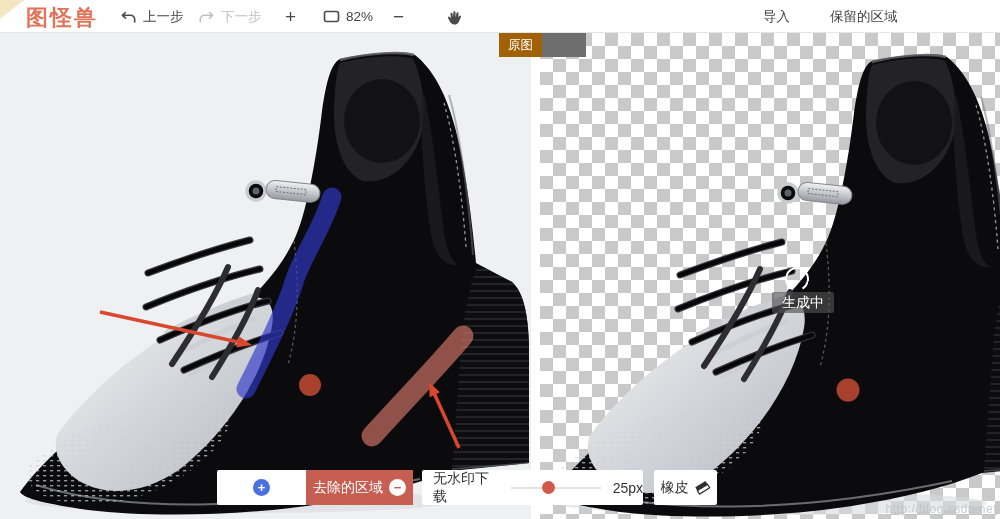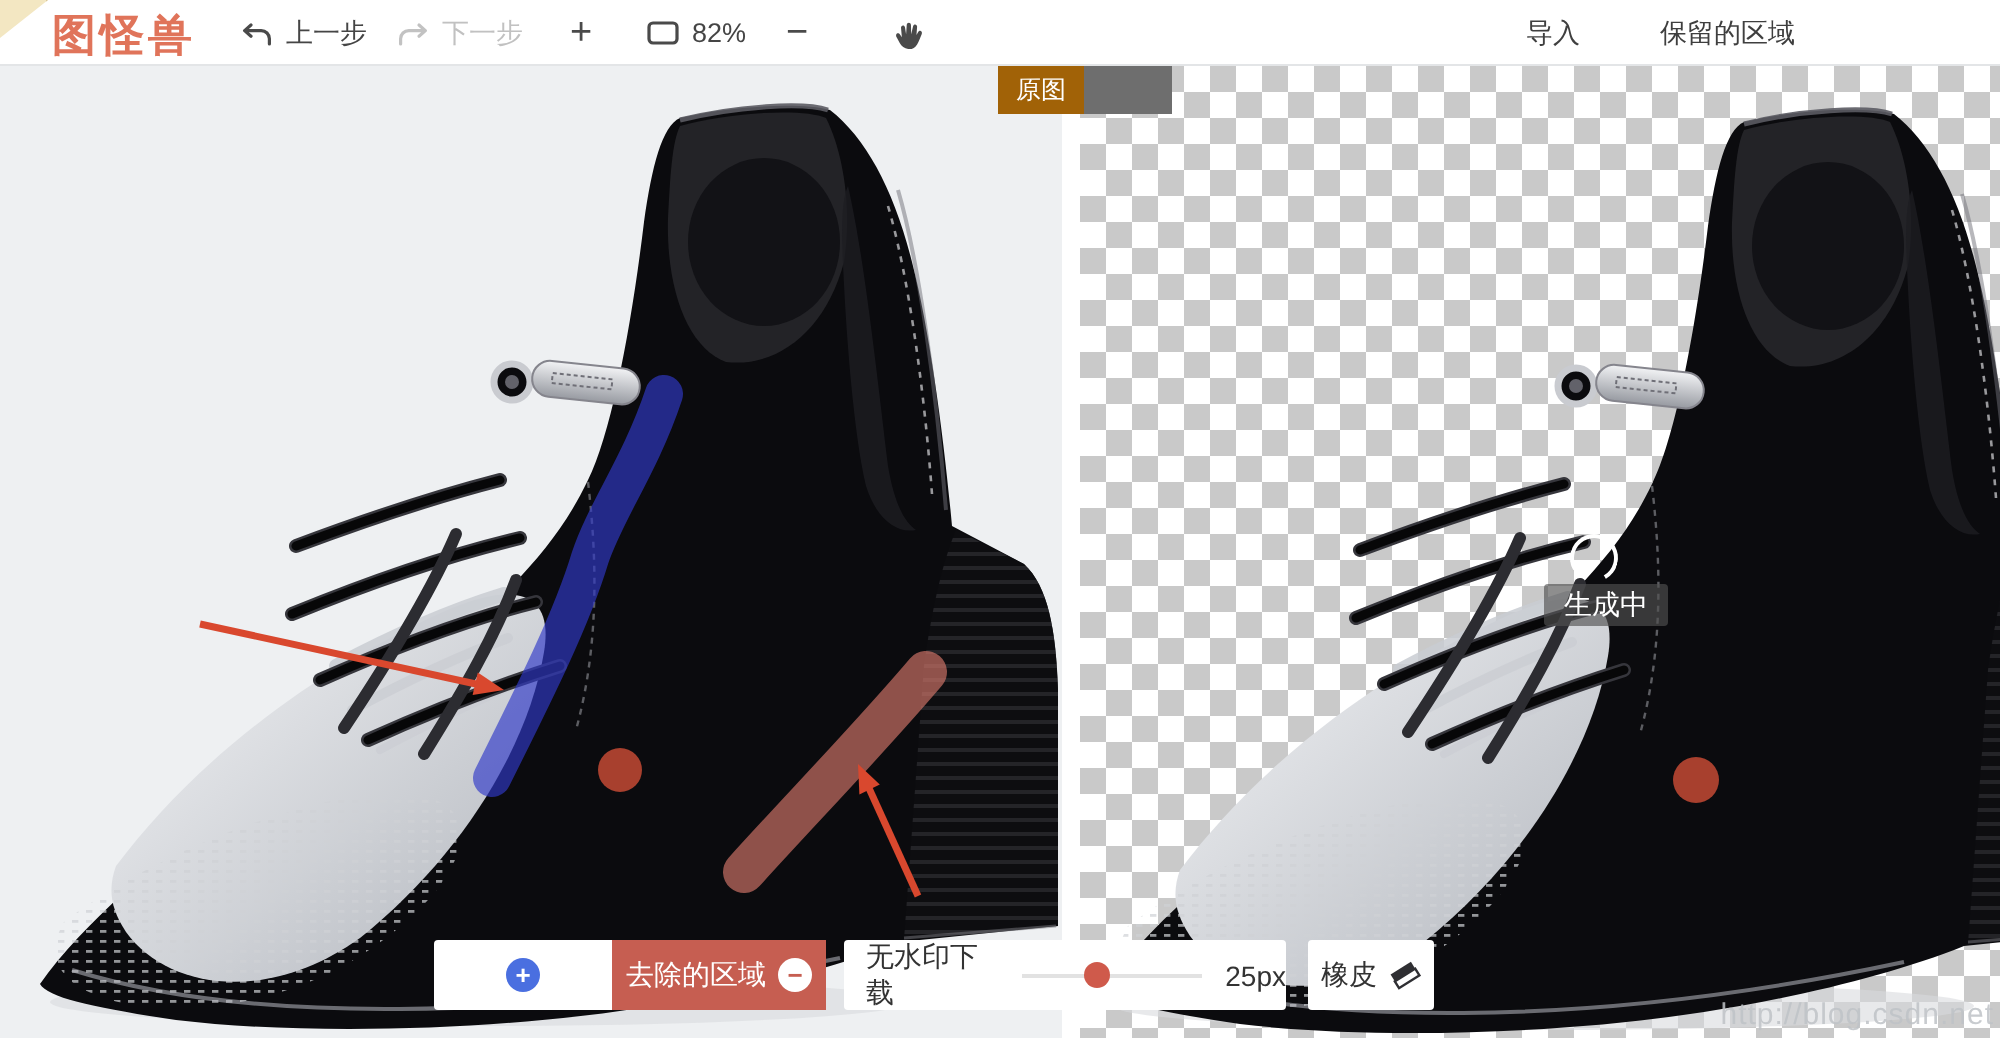--- a/index.html
+++ b/index.html
@@ -60,22 +60,22 @@
                 border-radius:50%; background:#cf5a4b; cursor:grab; }
   .brush-value { margin-left:12px; }
 
   
   .spinner { position:absolute; left:245px; top:234px; width:24px; height:24px;
              border:2.5px solid #fff; border-bottom-color:transparent;
              border-radius:50%; transform:rotate(15deg); }
   .gen-label { position:absolute; left:232px; top:259px; width:62px; height:21px;
                background:rgba(82,82,82,.65); border-radius:2px; color:#fff;
                font-size:14px; display:flex; align-items:center; justify-content:center; }
-  .watermark { position:absolute; right:3px; bottom:3px; font-size:15px;
-               color:#bfc3c7; opacity:.85; letter-spacing:.5px; }
+  .watermark { position:absolute; right:3px; bottom:3px; font-size:12px;
+               color:#bfc3c7; opacity:.85; letter-spacing:.5px;text-decoration:underline; }
   svg { display:block; }
 </style>
 </head>
 <body>
 
 <svg style="position:absolute;width:0;height:0" aria-hidden="true">
   <defs>
     <linearGradient id="vampGrad" x1="0" y1="0" x2="1" y2="1">
       <stop offset="0" stop-color="#f4f5f7"></stop>
         <stop offset="1" stop-color="#b2b6bd"></stop>

